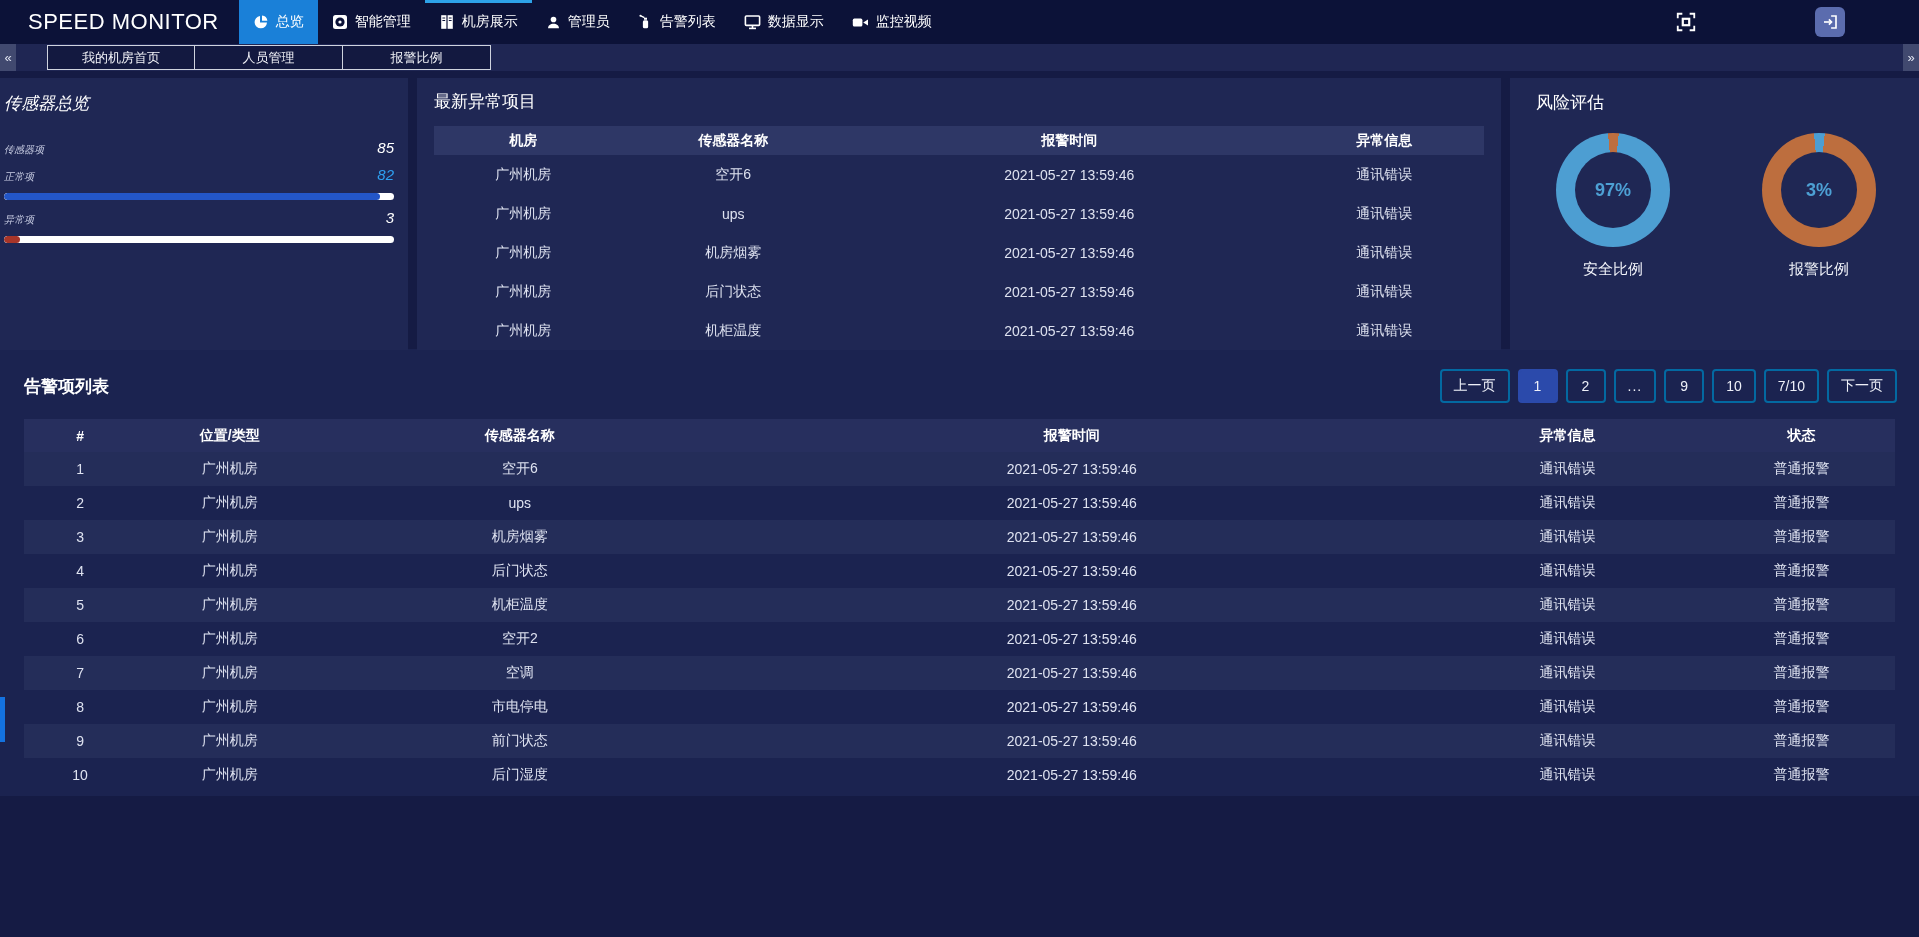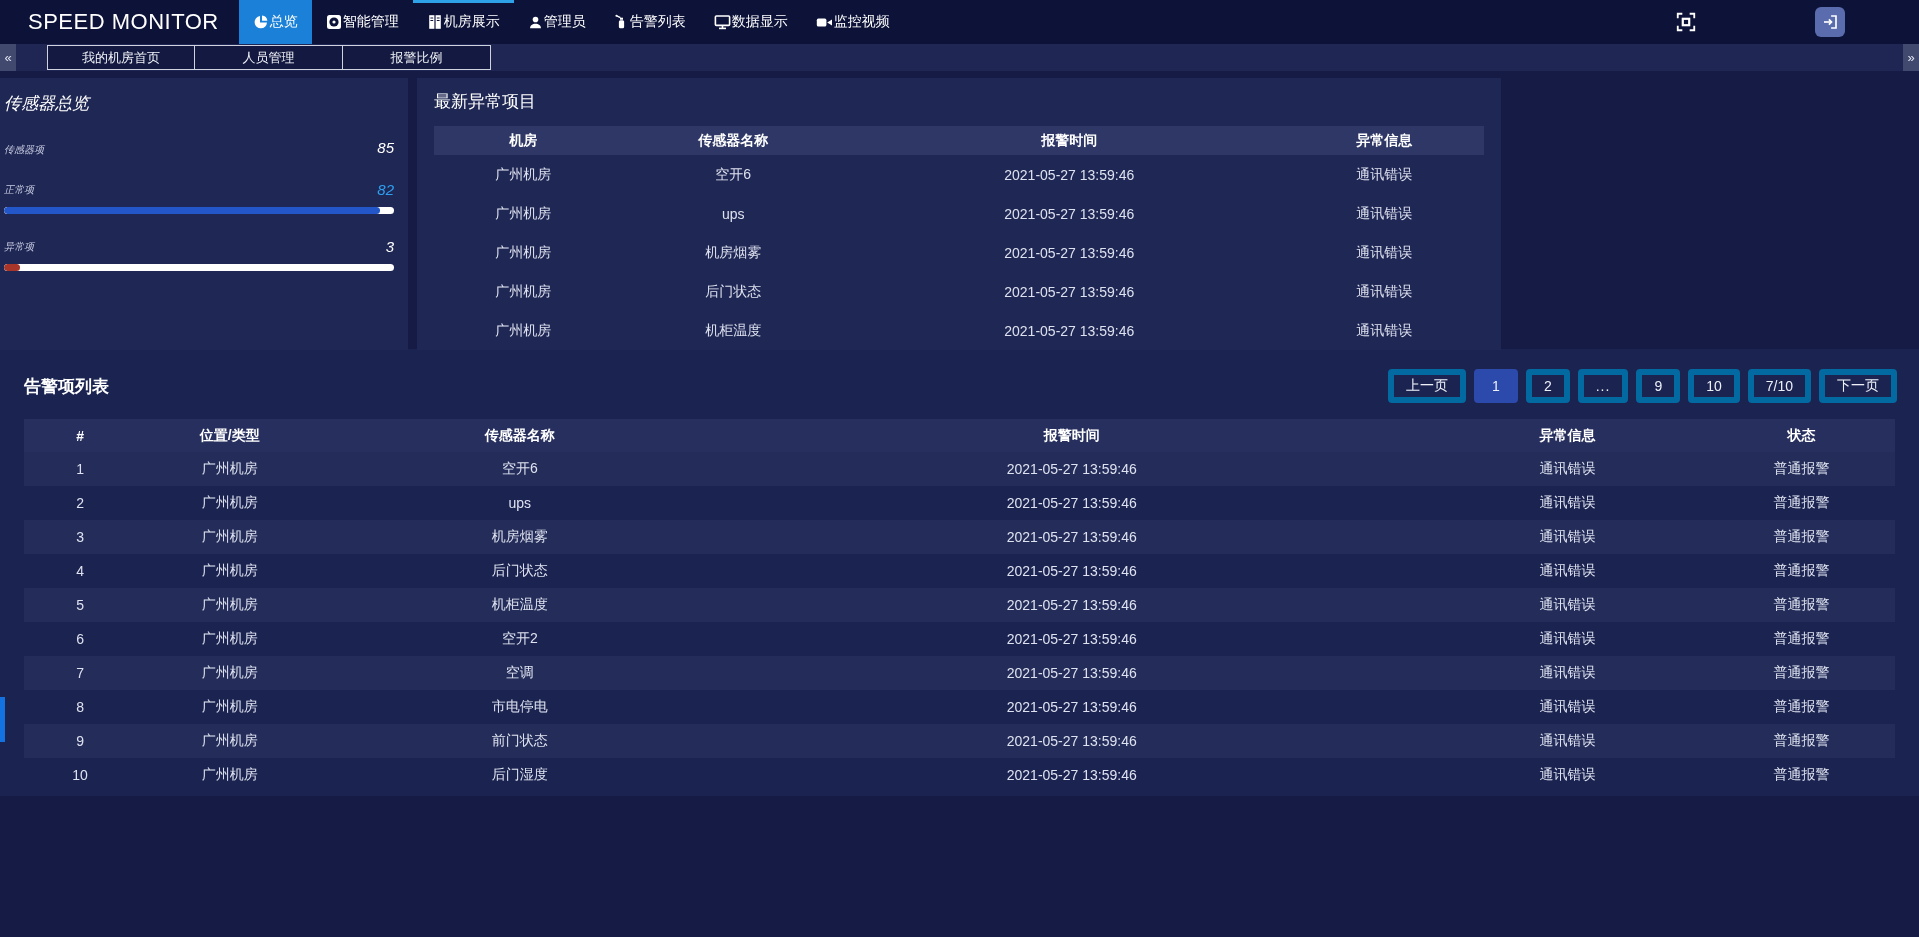--- a/index.html
+++ b/index.html
@@ -3,21 +3,21 @@
 <meta charset="utf-8">
 <style>
   * { box-sizing: border-box; margin: 0; padding: 0; }
   html,body { width:1919px; height:937px; overflow:hidden; }
   body { background:#151b44; font-family:"Liberation Sans","DejaVu Sans",sans-serif; color:#e8eaf4; }
 
   
   .navbar { height:44px; background:#0c1238; display:flex; align-items:stretch; }
   .logo { color:#fff; font-size:22px; letter-spacing:.5px; margin-left:28px; align-self:center; font-weight:400; white-space:nowrap; }
   .nav { display:flex; margin-left:20px; }
-  .nav-item { position:relative; display:flex; align-items:center; gap:1px; padding:0 14px; font-size:14px; color:#fff; cursor:pointer; white-space:nowrap; }
+  .nav-item { position:relative; display:flex; align-items:center; gap:7px; padding:0 14px; font-size:14px; color:#fff; cursor:pointer; white-space:nowrap; }
   .nav-item.active { background:#1a80d8; }
   .nav-item .ind { position:absolute; top:0; left:0; right:0; height:3px; background:#2da2e8; }
   .nav-item svg { display:block; }
   .nav-right { margin-left:auto; display:flex; align-items:center; padding-right:74px; gap:118px; }
   .fs-icon { cursor:pointer; display:flex; }
   .logout-btn { width:30px; height:30px; border:none; border-radius:6px; background:#5b6cae; display:flex; align-items:center; justify-content:center; cursor:pointer; }
 
   
   .tabstrip { height:27px; background:#1f2653; display:flex; align-items:center; position:relative; }
   .tab-arrow { width:16px; height:27px; background:#41496f; color:#dfe3f0; border:none; font-size:13px; cursor:pointer; line-height:27px; }
@@ -34,21 +34,21 @@
   .sensor-panel { padding:14px 14px 0 4px;font-style:italic; }
   .panel-title { font-size:17px; color:#fff; }
   .stat-line { display:flex; justify-content:space-between; align-items:baseline; margin-top:24px; }
   .stat-label { font-size:10px; color:#c9cee4; }
   .stat-value { font-size:15px; color:#fff; }
   .stat-value.blue { color:#2e9ff0; }
   .bar-track { margin-top:9px; height:7px; border-radius:4px; background:#ffffff; overflow:hidden; }
   .bar-fill { height:100%; border-radius:4px; }
   .bar-fill.normal { background:#2356c8; }
   .bar-fill.abnormal { background:#a73529; }
-  .stat-line.tight { margin-top:24px;align-items:center; }
+  .stat-line.tight { margin-top:9px; }
 
   
   .abnormal-panel { padding:12px 17px 0 17px; }
   .mid-table { margin-top:13px; }
   .mid-row { display:grid; grid-template-columns:17% 23% 41% 19%; align-items:center; text-align:center; }
   .mid-row.head { background:#2e3766; height:29px; font-size:14px; font-weight:bold; color:#fff; }
   .mid-row.body { height:39px; font-size:14px; color:#dde1ef; }
 
   
   .risk-panel { padding:13px 0 0 0; }
@@ -58,21 +58,21 @@
   .donut { width:114px; height:114px; border-radius:50%; position:relative; }
   .donut .hole { position:absolute; inset:19px; border-radius:50%; background:#1f2754; display:flex; align-items:center; justify-content:center; }
   .donut .pct { font-size:18px; font-weight:bold; color:#4da0d4; }
   .chart-label { margin-top:13px; font-size:15px; color:#f2f4fa; }
 
   
   .alarm-panel { margin-top:8px; height:447px; background:#1b2350; }
   .alarm-head { display:flex; align-items:center; justify-content:space-between; padding:20px 22px 0 24px; }
   .alarm-title { font-size:17px; font-weight:bold; color:#fff; }
   .pagination { display:flex; gap:8px; }
-  .pg-btn { height:34px; min-width:40px; padding:0 12px; background:transparent; border:6px solid #0369a1; border-radius:4px; color:#eef0f8; font-size:14px; cursor:pointer; }
+  .pg-btn { height:34px; min-width:40px; padding:0 12px; background:transparent; border:2px solid #0369a1; border-radius:4px; color:#eef0f8; font-size:14px; cursor:pointer; }
   .pg-btn.active { background:#2b4aab; border-color:#2b4aab; }
   .pg-btn.ellipsis { letter-spacing:1px; }
   .alarm-table { margin:16px 24px 0 24px; }
   .alarm-row { display:grid; grid-template-columns:6% 10% 21% 38% 15% 10%; align-items:center; text-align:center; }
   .alarm-row.head { height:33px; background:#272f5e; font-size:14px; font-weight:bold; color:#fff; }
   .alarm-row.body { height:34px; font-size:14px; color:#dee2f0; }
   .alarm-row.body:nth-child(even) { background:#242d59; }
 
   .scroll-indicator { position:fixed; left:0; top:697px; width:5px; height:45px; background:#1472e0; }
 </style>
@@ -249,20 +249,41 @@
           </div>
           <div class="mid-row body">
             <span>广州机房</span>
             <span>机柜温度</span>
             <span>2021-05-27 13:59:46</span>
             <span>通讯错误</span>
           </div>
         </div>
     </div>
 
+    <div class="panel risk-panel">
+      <div class="panel-title">风险评估</div>
+      <div class="charts" id="risk-charts">
+          <div class="risk-chart">
+            <div class="donut" style="background: conic-gradient(from -5deg, rgb(189, 110, 62) 0deg, rgb(189, 110, 62) 10.8deg, rgb(77, 158, 210) 10.8deg, rgb(77, 158, 210) 360deg);">
+              <div class="hole">
+                <span class="pct" style="color: rgb(77, 160, 212);">97%</span>
+              </div>
+            </div>
+            <div class="chart-label">安全比例</div>
+          </div>
+          <div class="risk-chart">
+            <div class="donut" style="background: conic-gradient(from -5deg, rgb(77, 158, 210) 0deg, rgb(77, 158, 210) 10.8deg, rgb(189, 110, 62) 10.8deg, rgb(189, 110, 62) 360deg);">
+              <div class="hole">
+                <span class="pct" style="color: rgb(77, 160, 212);">3%</span>
+              </div>
+            </div>
+            <div class="chart-label">报警比例</div>
+          </div>
+        </div>
+    </div>
 
   </section>
 
   <section class="panel alarm-panel">
     <div class="alarm-head">
       <div class="alarm-title">告警项列表</div>
       <div class="pagination" id="pagination">
           <button class="pg-btn">上一页</button>
           <button class="pg-btn active">1</button>
           <button class="pg-btn">2</button>

